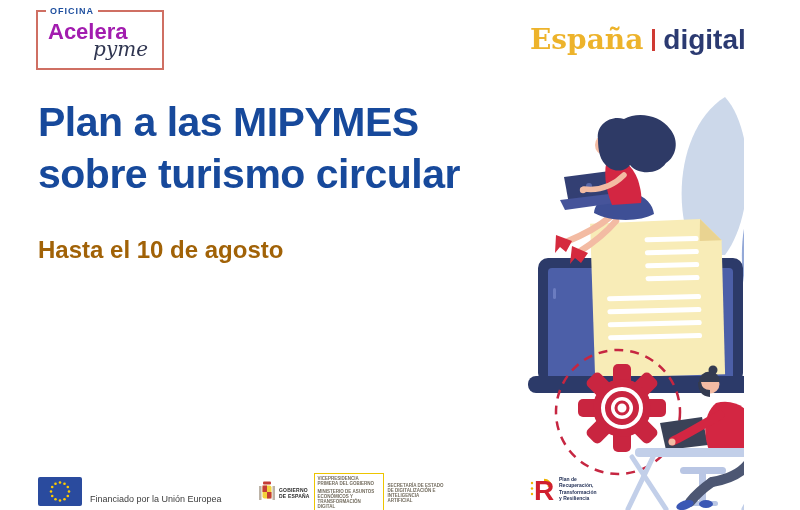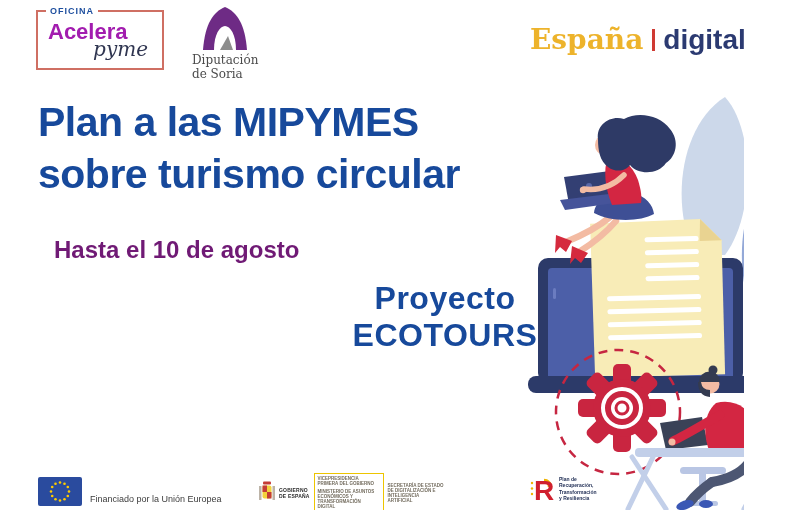--- a/index.html
+++ b/index.html
@@ -23,21 +23,21 @@
   .espana-word{font-family:"DejaVu Serif",serif;font-weight:bold;font-size:28px;color:#edb32b;line-height:1;}
   .ed-divider{width:3px;height:22px;background:#cf3a33;margin:0 8px 3px 9px;}
   .digital-word{font-size:28px;font-weight:600;color:#2b3a71;line-height:1;}
   .ed-year{position:relative;width:28px;height:44px;margin-left:6px;margin-bottom:-4px;}
   .ed-year-digits{position:absolute;left:1px;top:0;font-size:9px;font-weight:bold;color:#2b3a71;line-height:9px;}
   .ed-arrow{position:absolute;right:0;top:7px;}
 
   
   .headline{position:absolute;left:38px;top:96px;color:#17499b;font-weight:bold;
             font-size:41px;line-height:52px;letter-spacing:-0.5px;}
-  .deadline{position:absolute;left:54px;top:236px;color:#701a75;font-weight:bold;font-size:24px;}
+  .deadline{position:absolute;left:38px;top:236px;color:#a16207;font-weight:bold;font-size:24px;}
   .project{position:absolute;left:330px;top:280px;width:230px;text-align:center;color:#17499b;
            font-weight:bold;font-size:32px;line-height:37px;letter-spacing:0.5px;}
 
   
   .illu{position:absolute;left:520px;top:85px;}
 
   
   .footer{position:absolute;left:0;top:468px;width:800px;height:42px;}
   .eu-block{position:absolute;left:38px;top:9px;display:flex;align-items:flex-end;}
   .eu-text{margin-left:8px;font-size:9px;color:#3d3d3d;line-height:13px;}
@@ -55,29 +55,20 @@
 <body>
 
 <div class="canvas">
 
   <div class="acelera-box">
     <div class="acelera-oficina">OFICINA</div>
     <div class="acelera-name">Acelera</div>
     <div class="acelera-pyme">pyme</div>
   </div>
 
-  <div class="diputacion">
-    <svg width="54" height="46" viewBox="0 0 54 46">
-      <path d="M27,1 C15,6 7,18 5,44 L49,44 C47,18 39,6 27,1 Z" fill="#6e2b85"></path>
-      <path d="M16,44 C16,28 22,20 27,20 C32,20 38,28 38,44 Z" fill="#ffffff"></path>
-      <polygon points="22,44 30,30 35,44" fill="#8d8d8d"></polygon>
-    </svg>
-    <div class="diputacion-text">Diputación</div>
-    <div class="diputacion-text">de Soria</div>
-  </div>
 
   <div class="espana-digital">
     <span class="espana-word">España</span>
     <span class="ed-divider"></span>
     <span class="digital-word">digital</span>
     <span class="ed-year">
       <span class="ed-year-digits">
         <span>20</span><br>
         <span>26</span>
       </span>
@@ -88,24 +79,20 @@
     </span>
   </div>
 
   <div class="headline">
     <div>Plan a las MIPYMES</div>
     <div>sobre turismo circular</div>
   </div>
 
   <div class="deadline">Hasta el 10 de agosto</div>
 
-  <div class="project">
-    <div>Proyecto</div>
-    <div>ECOTOURS</div>
-  </div>
 
   <svg class="illu" width="280" height="425" viewBox="0 0 280 425">
 
     <g>
       <path d="M175,170 C150,120 160,40 205,12 C235,45 235,130 205,170 Z" fill="#ccd8ea"></path>
       <path d="M230,222 C213,172 224,108 250,93 C270,124 272,190 252,225 Z" fill="#94a9d8"></path>
     </g>
 
     <g>
       <rect x="18" y="173" width="205" height="125" rx="10" fill="#2c3a69"></rect>

